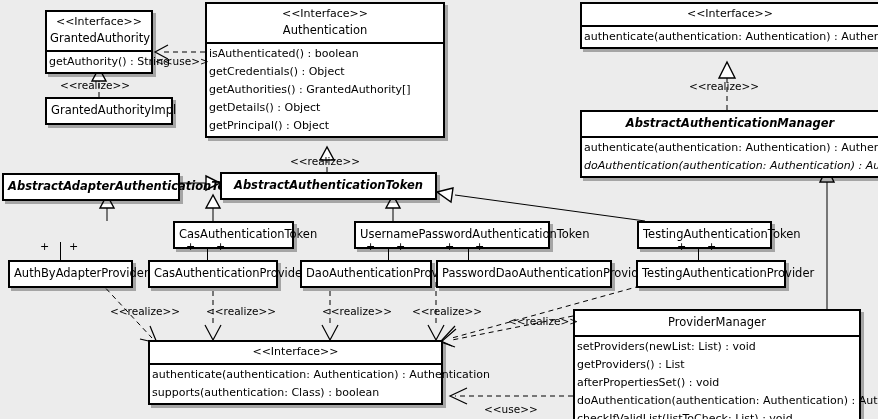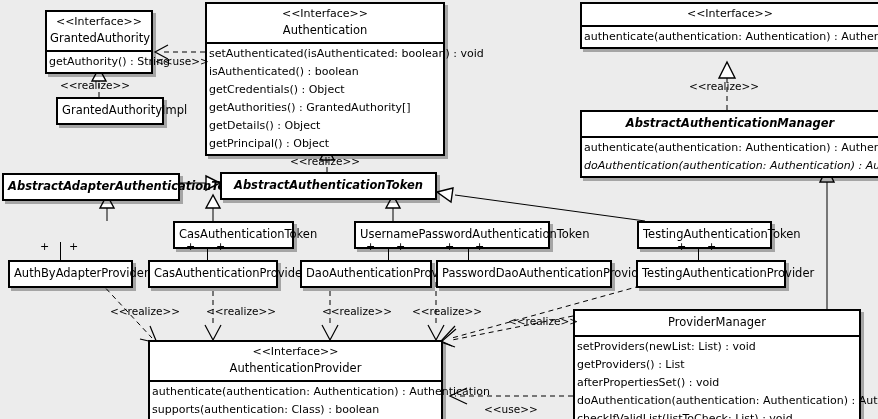--- a/index.html
+++ b/index.html
@@ -183,34 +183,33 @@
     <div class="uml-head">
       <span class="stereo">&lt;&lt;Interface&gt;&gt;</span>
       <span class="cname">GrantedAuthority</span>
     </div>
     <div class="sep"></div>
     <div class="uml-ops">
       <span class="op">getAuthority() : String</span>
     </div>
   </div>
 
-  <div class="uml-box compact" style="left:56px; top:97px; width:108px;">
+  <div class="uml-box compact" style="left:45px; top:97px; width:128px;">
     <div class="uml-head">
       <span class="cname">GrantedAuthorityImpl</span>
     </div>
   </div>
 
   <div class="uml-box" style="left:205px; top:2px; width:240px;">
     <div class="uml-head">
       <span class="stereo">&lt;&lt;Interface&gt;&gt;</span>
       <span class="cname">Authentication</span>
     </div>
     <div class="sep"></div>
     <div class="uml-ops">
-      <span class="op">setAuthenticated(isAuthenticated: boolean) : void</span>
       <span class="op">isAuthenticated() : boolean</span>
       <span class="op">getCredentials() : Object</span>
       <span class="op">getAuthorities() : GrantedAuthority[]</span>
       <span class="op">getDetails() : Object</span>
       <span class="op">getPrincipal() : Object</span>
     </div>
   </div>
 
   <div class="uml-box" style="left:580px; top:2px; width:300px;">
     <div class="uml-head">
@@ -290,21 +289,20 @@
 
   <div class="uml-box compact" style="left:636px; top:260px; width:150px;">
     <div class="uml-head">
       <span class="cname">TestingAuthenticationProvider</span>
     </div>
   </div>
 
   <div class="uml-box" style="left:148px; top:340px; width:295px;">
     <div class="uml-head">
       <span class="stereo">&lt;&lt;Interface&gt;&gt;</span>
-      <span class="cname">AuthenticationProvider</span>
     </div>
     <div class="sep"></div>
     <div class="uml-ops">
       <span class="op">authenticate(authentication: Authentication) : Authentication</span>
       <span class="op">supports(authentication: Class) : boolean</span>
     </div>
   </div>
 
   <div class="uml-box" style="left:573px; top:309px; width:288px;">
     <div class="uml-head" style="padding:3px 4px 4px 4px;">

